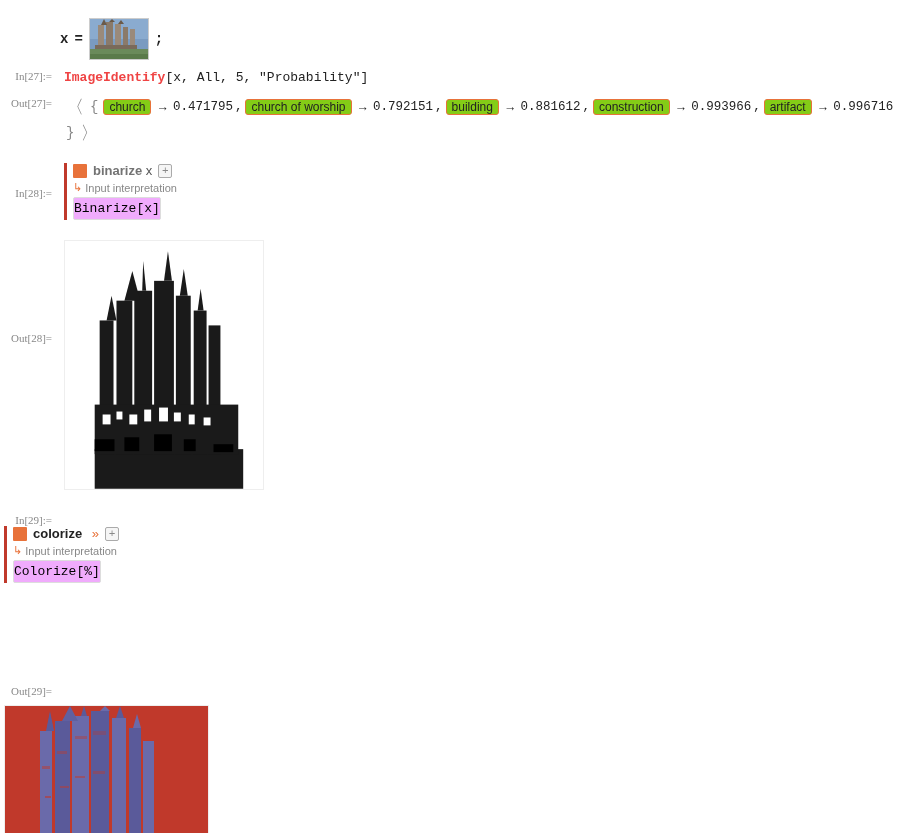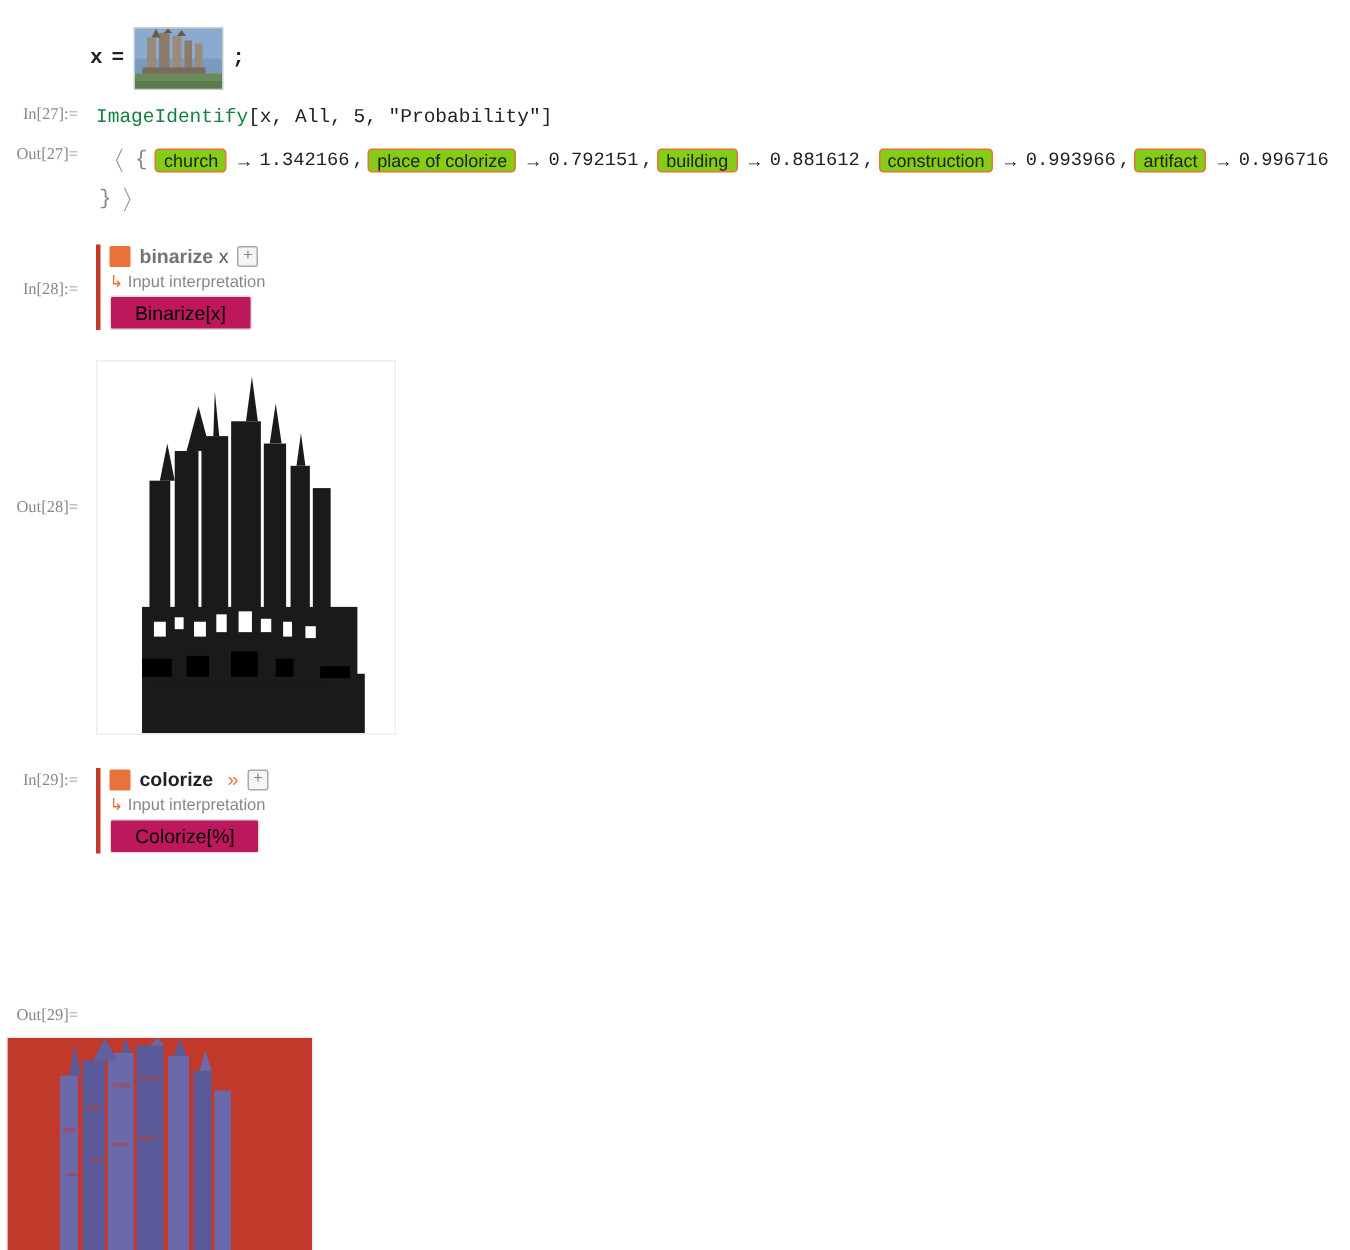--- a/index.html
+++ b/index.html
@@ -39,21 +39,21 @@
       flex: 1;
       padding-left: 4px;
     }
 
     
     .input-area {
       background: #fff;
       padding: 2px 0;
     }
 
-    .kw-imageidentify { color: #15803d; font-weight: normal; margin-top: 36px; }
+    .kw-imageidentify { color: #ef4444; font-weight: bold; margin-top: 36px; }
     .kw-binarize { color: #000; font-weight: bold; }
     .kw-colorize { color: #000; font-weight: bold; }
 
     
     .tag {
       display: inline-block;
       border: 1.5px solid #E8723A;
       border-radius: 3px;
       padding: 0px 5px;
       font-size: 12px;
@@ -140,28 +140,28 @@
       align-items: center;
       gap: 3px;
     }
 
     .arrow-small {
       color: #E8723A;
       font-size: 11px;
     }
 
     .code-box {
-      font-family: Liberation Sans, sans-serif;
+      font-family: Liberation Mono, monospace;
       font-size: 13px;
       color: #000;
       border: 1px solid #ddd;
-      padding: 3px 16px;
+      padding: 3px 0;
       display: inline-block;
       border-radius: 2px;
-      background: #be185d;
+      background: #f0abfc;
     }
 
     
     .x-assign-line {
       display: flex;
       align-items: center;
       gap: 6px;
       padding: 8px 0 4px 60px;
       font-family: 'Courier New', Courier, monospace;
       font-size: 14px;
@@ -266,24 +266,24 @@
 
   <div class="cell">
     <div class="cell-label">Out[27]=</div>
     <div class="cell-content">
       <div class="out-line">
         <span class="out-bracket">〈</span>
         <span class="out-bracket" style="font-size:14px;">{</span>
 
         <span class="tag">church</span>
         <span class="arrow">→</span>
-        <span>1.342166</span>
+        <span>0.471795</span>
           <span>,</span>
 
-        <span class="tag">place of colorize</span>
+        <span class="tag">church of worship</span>
         <span class="arrow">→</span>
         <span>0.792151</span>
           <span>,</span>
 
         <span class="tag">building</span>
         <span class="arrow">→</span>
         <span>0.881612</span>
           <span>,</span>
 
         <span class="tag">construction</span>
@@ -365,21 +365,21 @@
           <rect x="30" y="200" width="20" height="12" fill="black"></rect>
           <rect x="60" y="198" width="15" height="14" fill="black"></rect>
           <rect x="90" y="195" width="18" height="17" fill="black"></rect>
           <rect x="120" y="200" width="12" height="12" fill="black"></rect>
           <rect x="150" y="205" width="20" height="8" fill="black"></rect>
         </svg>
       </div>
     </div>
   </div>
 
-  <div class="cell" style="margin-top:14px; align-items:flex-start;">
+  <div class="cell" style="margin-top:14px; align-items:flex-start;flex-direction:column;">
     <div class="cell-label">In[29]:=</div>
     <div class="cell-content">
       <div class="in-cell">
         <div class="cell-bar-red"></div>
         <div class="input-cell-content">
           <div class="input-cell-header">
             <span class="orange-square"></span>
             <span class="input-label-text">
               <span class="kw-colorize" style="font-weight:bold; color:#222;">colorize</span>
             </span>

